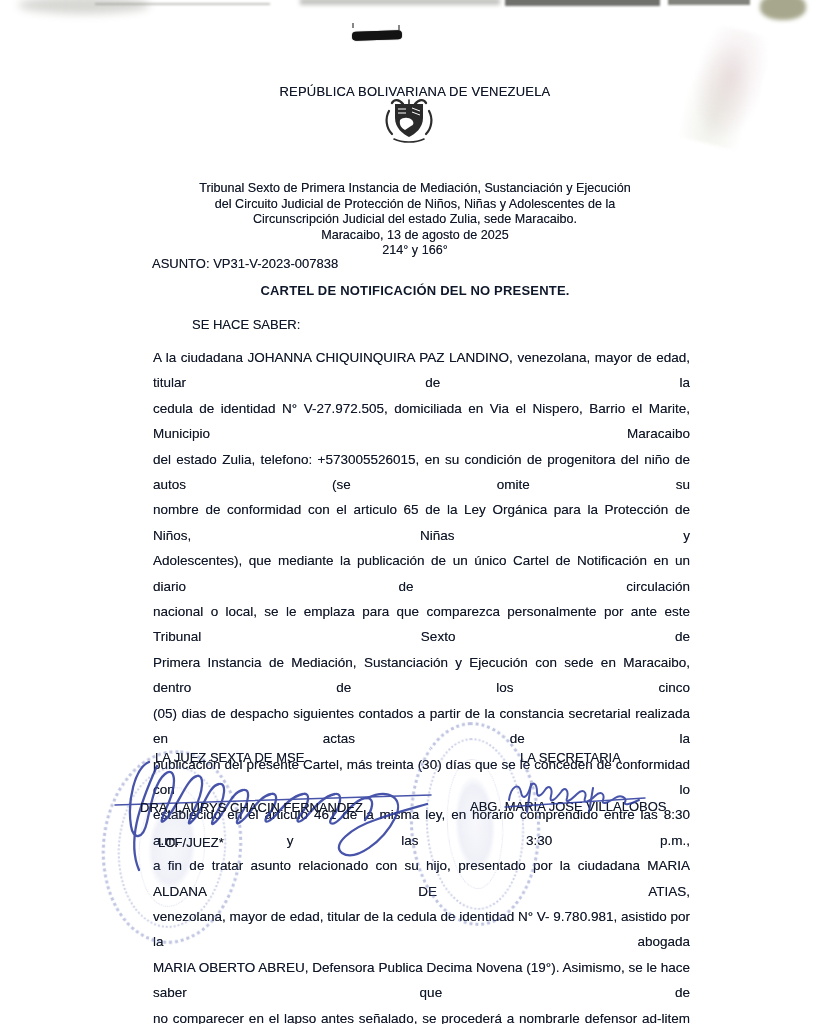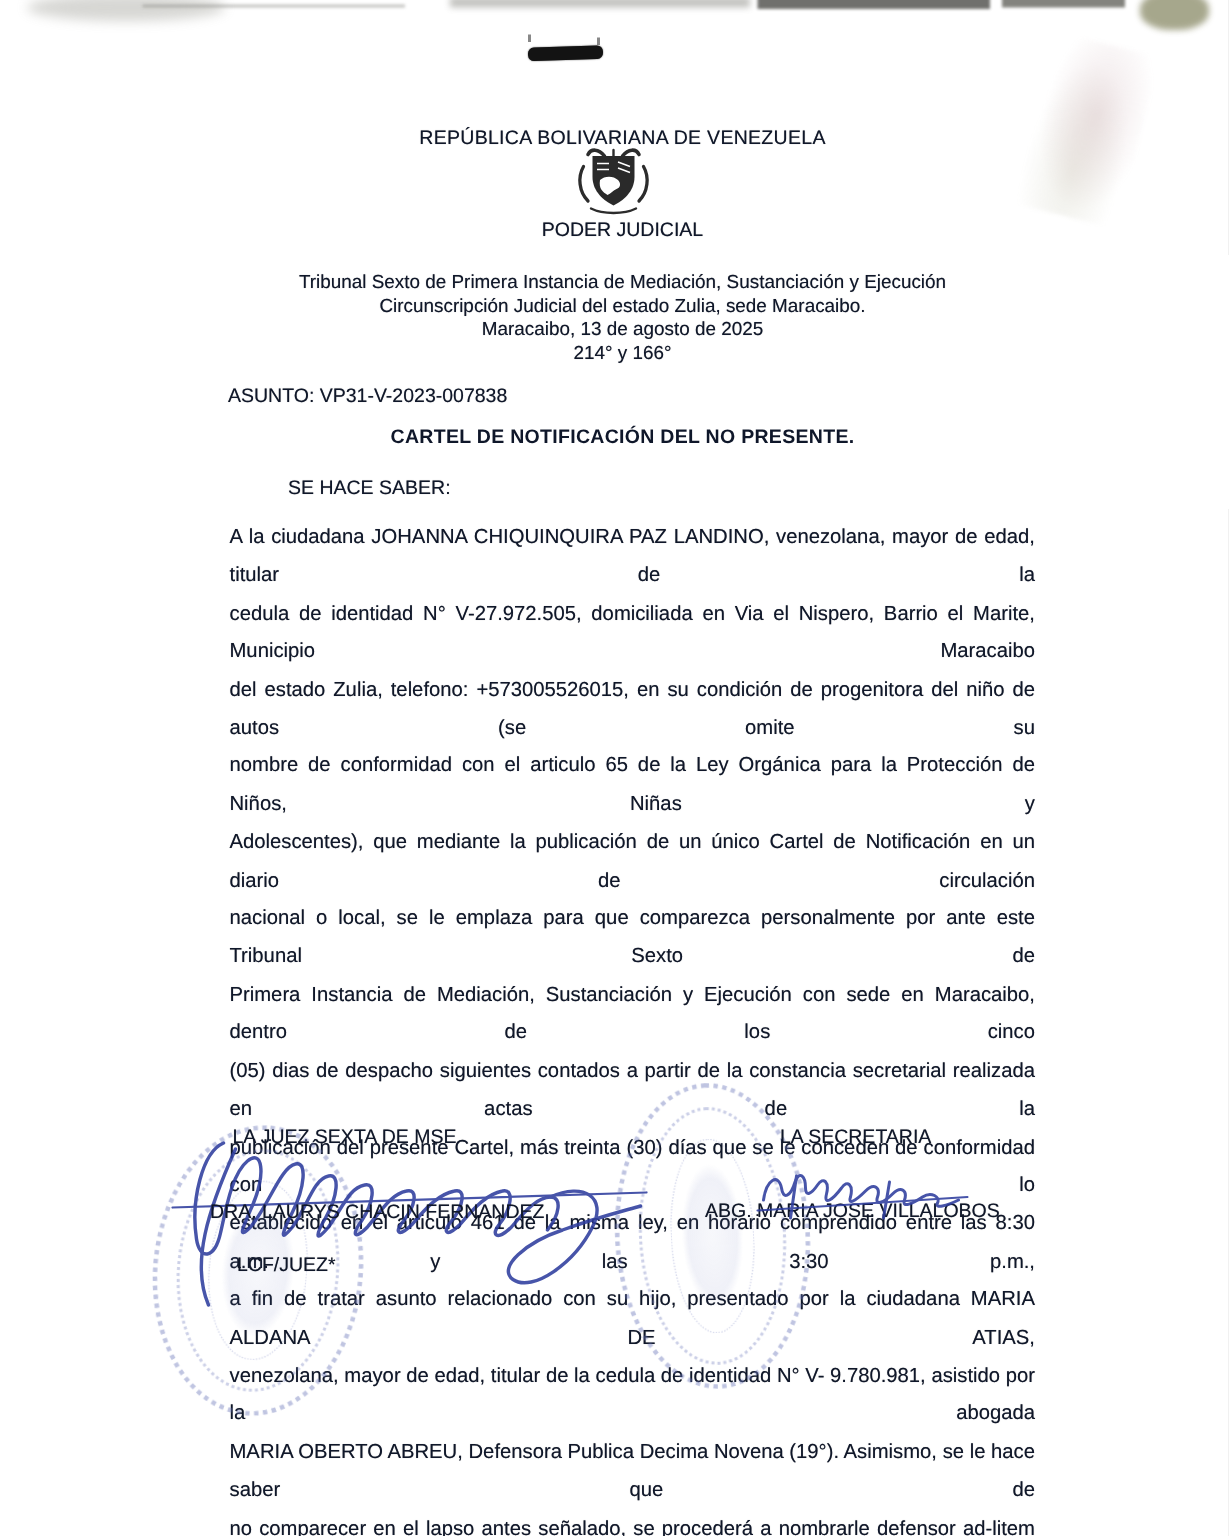--- a/index.html
+++ b/index.html
@@ -91,24 +91,24 @@
     <path d="M14,6 h28 v14 c0,10 -8,16 -14,19 c-6,-3 -14,-9 -14,-19 z" fill="#2a2a2a"></path>
     <path d="M19,22 c3,-3 9,-3 12,0 c2,2 2,5 -1,6 c-2,1 -4,3 -6,4 c-3,-2 -6,-4 -5,-10 z" fill="#ffffff"></path>
     <g stroke="#ffffff" stroke-width="1">
       <line x1="17" y1="11" x2="25" y2="11"></line>
       <line x1="17" y1="15" x2="25" y2="15"></line>
       <line x1="31" y1="10" x2="39" y2="13"></line>
       <line x1="31" y1="14" x2="39" y2="17"></line>
     </g>
   </svg>
 
-  <div class="abs centered h-poder">PODER JUDICIAL</div>
 
   <div class="abs centered h-court">
     <div>Tribunal Sexto de Primera Instancia de Mediación, Sustanciación y Ejecución</div>
+    <div>del Circuito Judicial de Protección de Niños, Niñas y Adolescentes de la</div>
     <div>Circunscripción Judicial del estado Zulia, sede Maracaibo.</div>
     <div>Maracaibo, 13 de agosto de 2025</div>
     <div>214° y 166°</div>
   </div>
 
   <div class="abs subject">ASUNTO: VP31-V-2023-007838</div>
   <div class="abs centered title">CARTEL DE NOTIFICACIÓN DEL NO PRESENTE.</div>
   <div class="abs salutation">SE HACE SABER:</div>
 
   <div class="abs body">

